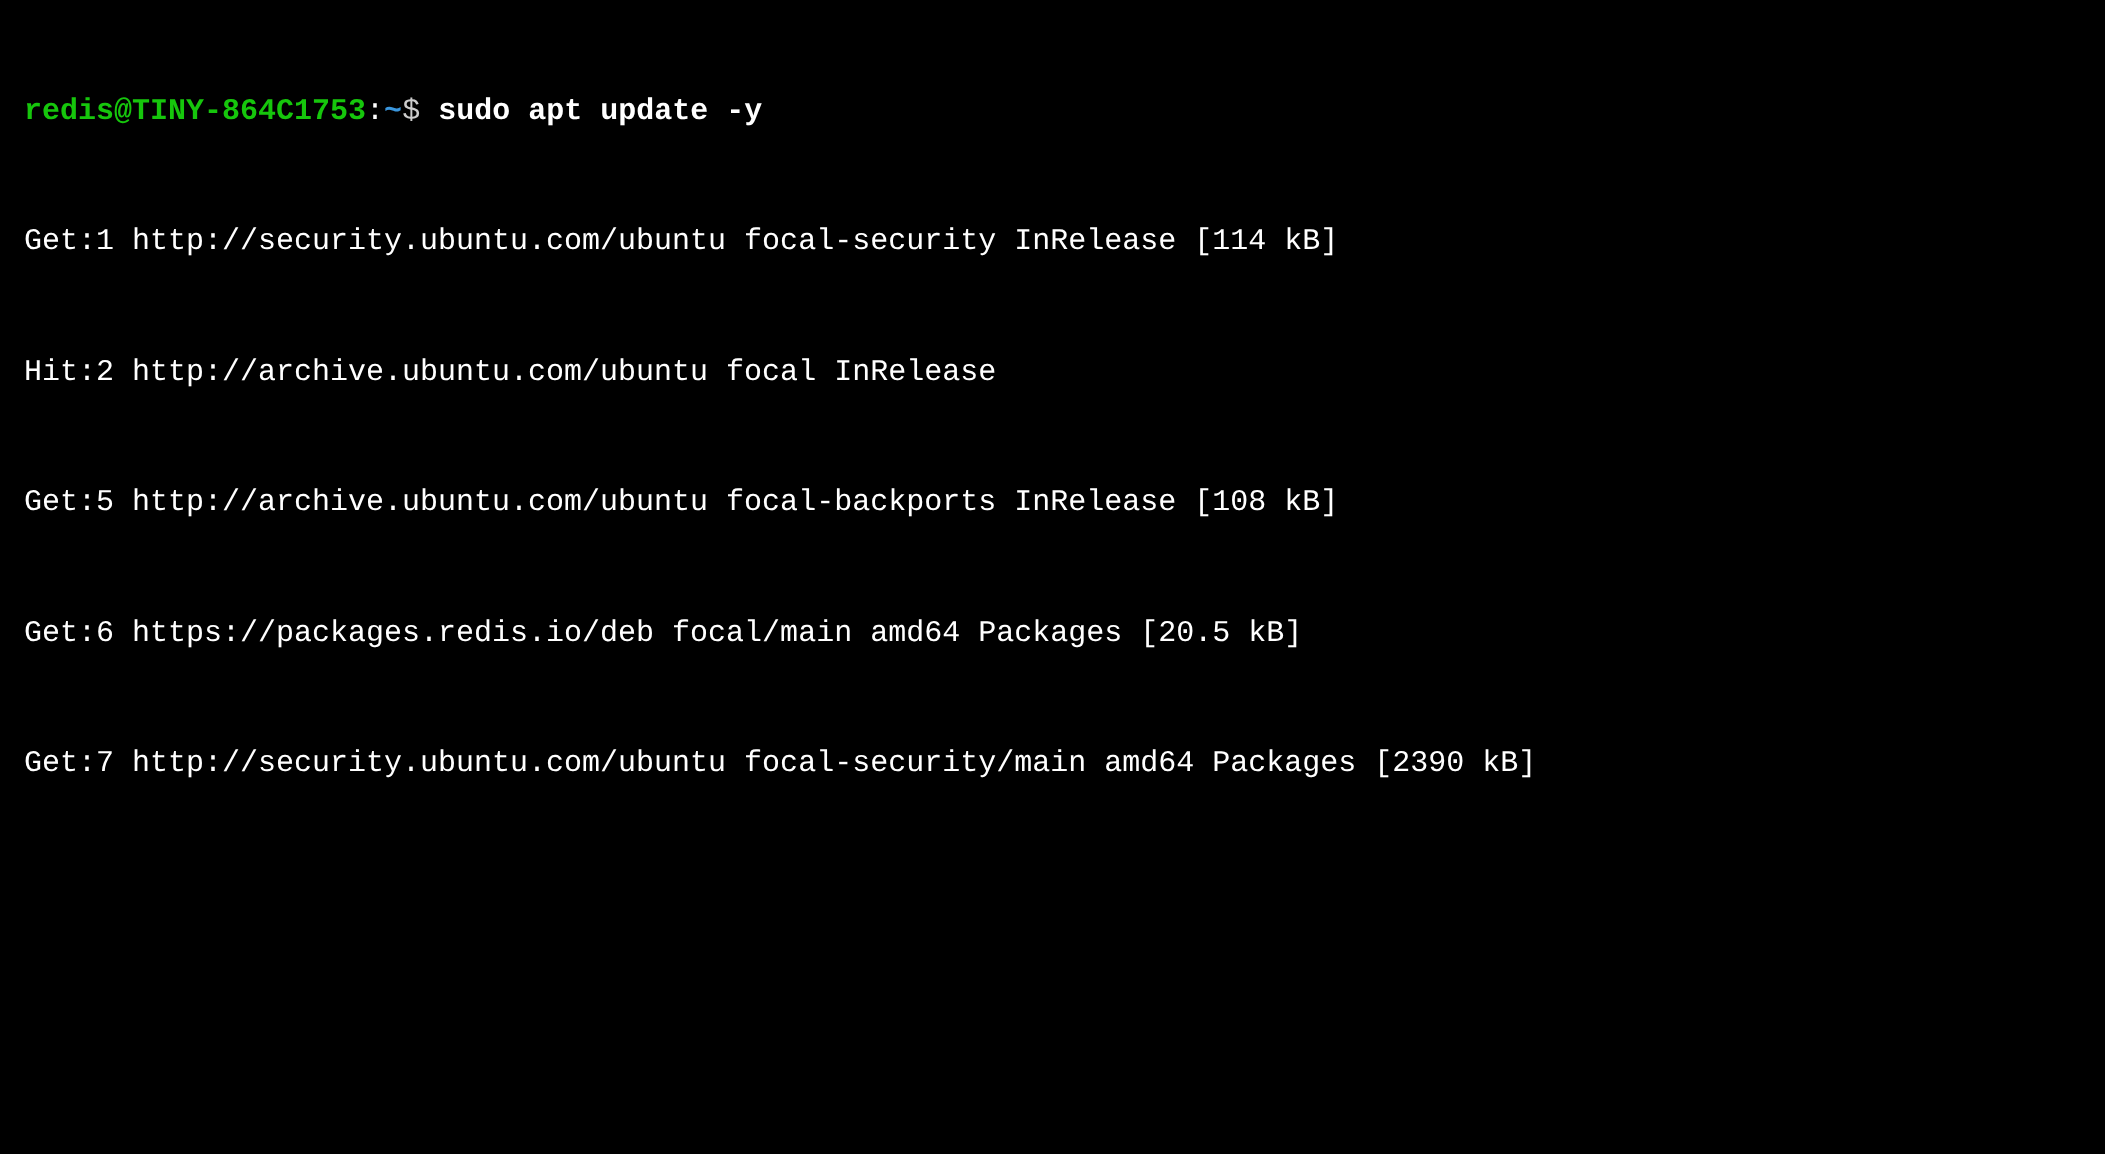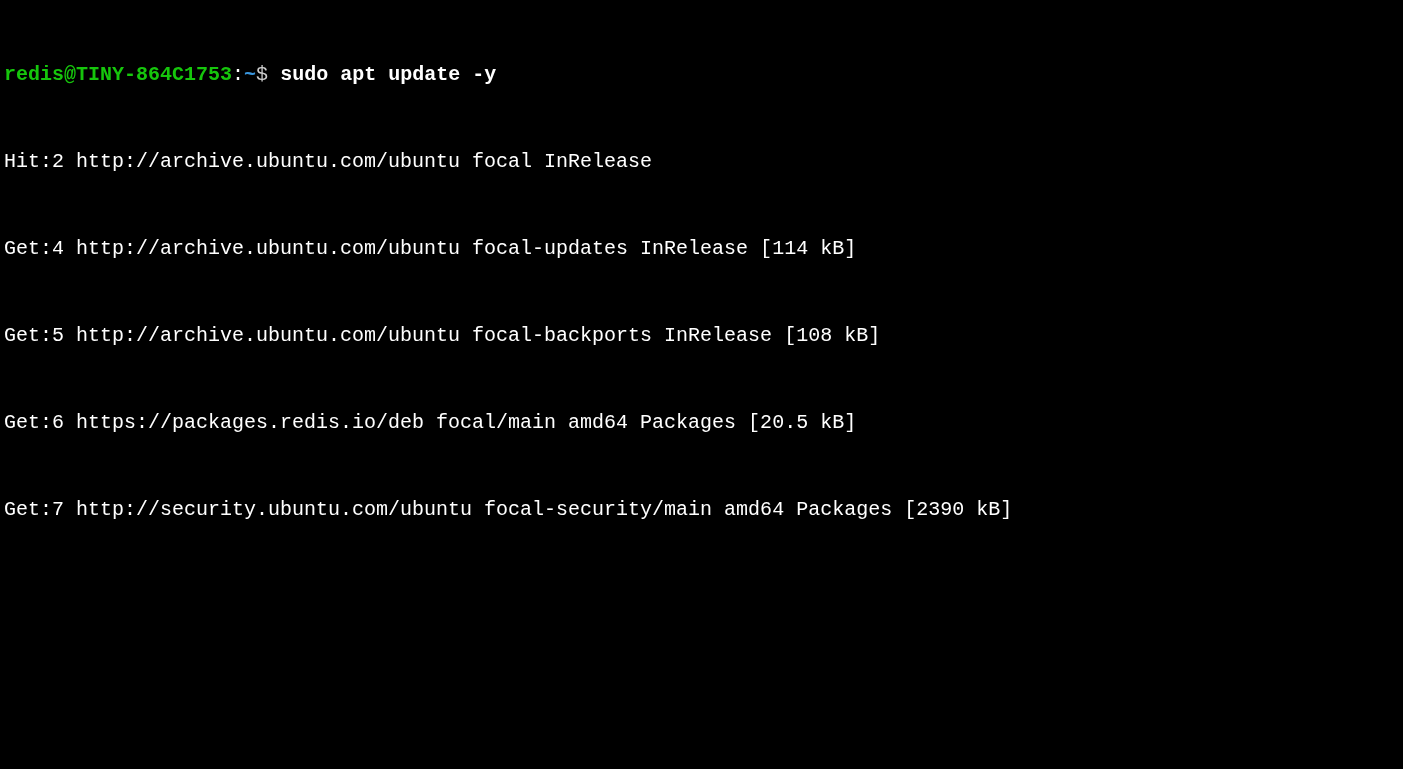--- a/index.html
+++ b/index.html
@@ -16,29 +16,29 @@
     padding: 2px 4px;
     white-space: pre;
     overflow: hidden;
   }
   .user { color: #16c60c; font-weight: bold; }
   .host { color: #16c60c; font-weight: bold; }
   .tilde { color: #3a96dd; font-weight: bold; }
   .dollar { color: #cccccc; }
   .cmd { color: #ffffff; font-weight: bold; }
   .out { color: #ffffff; }
-  .line { display: block; }
+  .line { display: block; margin-left: 12px; }
 </style>
 </head>
 <body>
 
 <div class="terminal">
   <span class="line"><span class="user">redis</span><span class="host">@</span><span class="host">TINY-864C1753</span><span class="out">:</span><span class="tilde">~</span><span class="dollar">$</span><span class="cmd"> </span><span class="cmd">sudo apt update -y</span></span>
+  <span class="line out">Get:1 http://security.ubuntu.com/ubuntu focal-security InRelease [114 kB]</span>
   <span class="line out">Hit:2 http://archive.ubuntu.com/ubuntu focal InRelease</span>
-  <span class="line out">Get:4 http://archive.ubuntu.com/ubuntu focal-updates InRelease [114 kB]</span>
   <span class="line out">Get:5 http://archive.ubuntu.com/ubuntu focal-backports InRelease [108 kB]</span>
   <span class="line out">Get:6 https://packages.redis.io/deb focal/main amd64 Packages [20.5 kB]</span>
   <span class="line out">Get:7 http://security.ubuntu.com/ubuntu focal-security/main amd64 Packages [2390 kB]</span>
   
   
   
   
   
   
   

